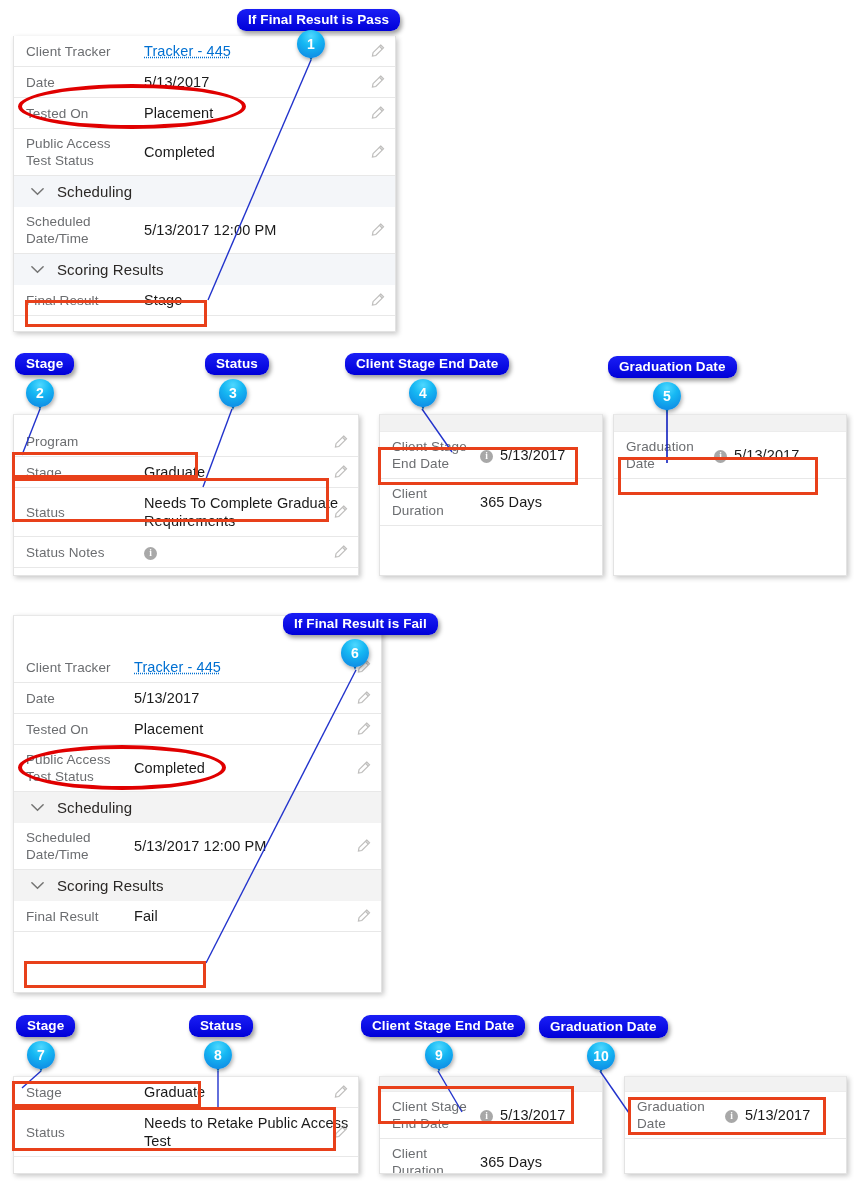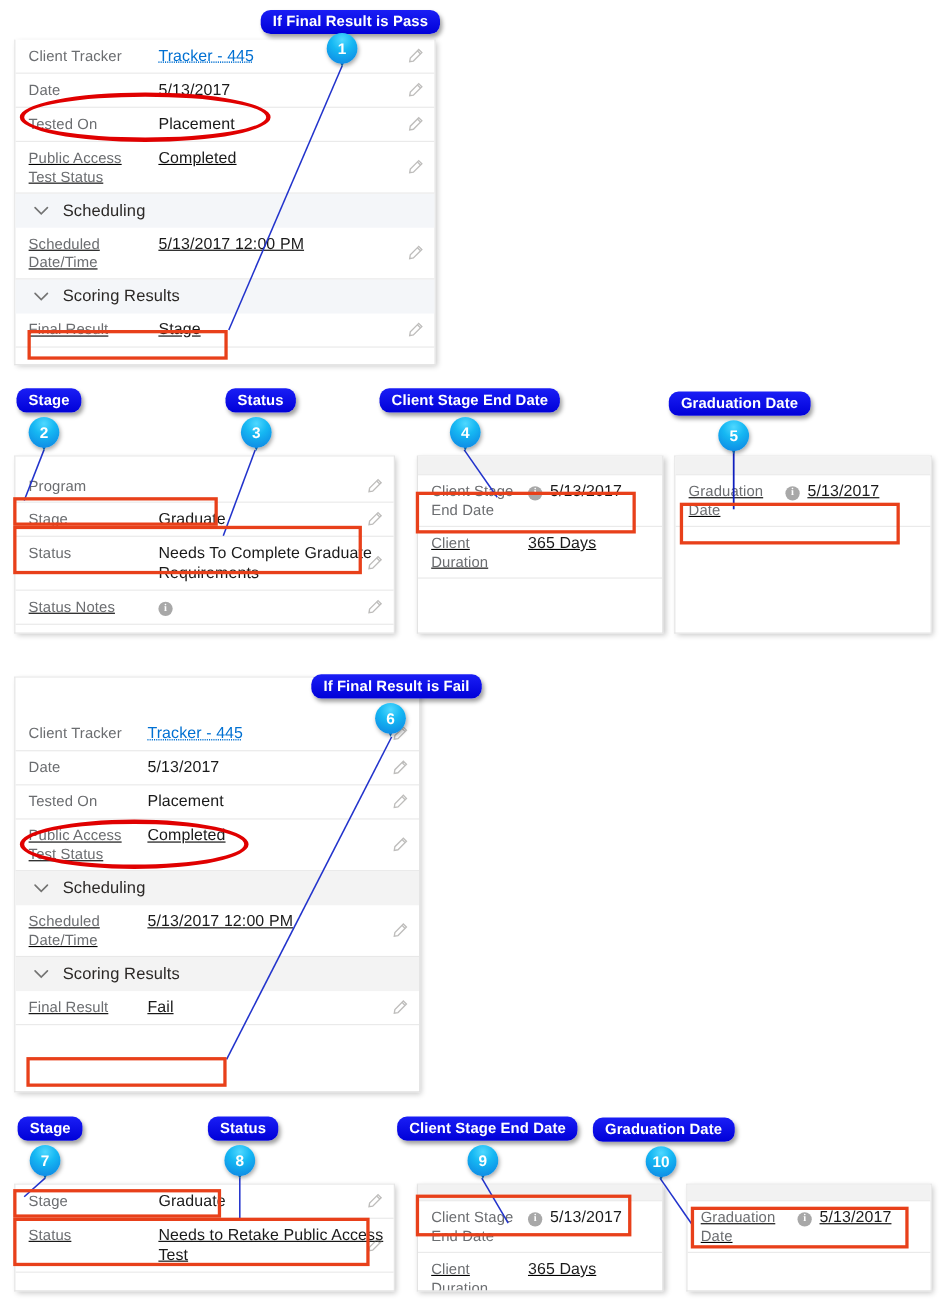--- a/index.html
+++ b/index.html
@@ -21,27 +21,27 @@
     background:#ffffff;
     box-shadow:2px 2px 5px rgba(0,0,0,.22);
     border:1px solid #e3e3e3;
     border-top:none;
     overflow:hidden;
   }
   
   .row{
     position:relative;
     display:flex;
-    align-items:flex-start;
+    align-items:center;
     border-bottom:1px solid #e8e8e8;
     box-sizing:border-box;
     padding:6px 0 6px 12px;
     min-height:30px;
   }
-  .row:last-child{border-bottom:1px solid #e8e8e8;text-decoration:underline;}
+  .row:last-child{border-bottom:1px solid #e8e8e8;}
   .lbl{
     color:#6b6d70;
     font-size:13.5px;
     line-height:17px;
     flex:0 0 auto;
     letter-spacing:.1px;
   }
   .val{
     color:#1a1a1a;
     font-size:14.5px;

